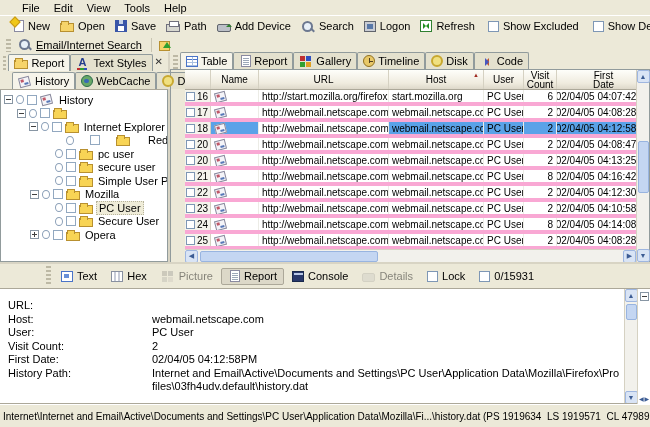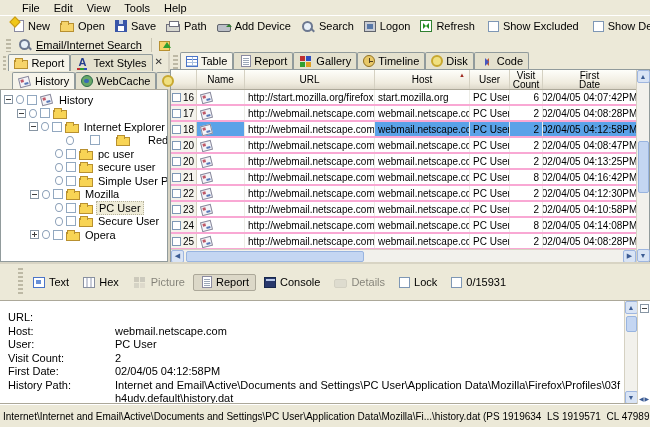--- a/index.html
+++ b/index.html
@@ -112,32 +112,32 @@
   .expander-none .exp{visibility:hidden;}
   .oval{width:8px;height:9px;border:1px solid #8CA0B8;border-radius:50%;background:#fff;flex:none;}
   .tcb{width:10px;height:10px;border:1px solid #92A8C0;background:#fff;flex:none;}
   .tlabel{padding:0 2px;}
   .tnode.selected .tlabel{background:#EFECD8;border:1px dotted #B8B49C;}
 
   
   .rpanel{flex:1;display:flex;flex-direction:column;min-width:0;}
   .rtabs{height:17px;display:flex;align-items:flex-end;background:#ECE9D8;padding-left:1px;}
   .grid-wrap{flex:1;display:flex;min-height:0;border:1px solid #919B9C;border-bottom:none;}
-  .grid{flex:1;display:flex;flex-direction:column;min-width:0;background:#fff;}
+  .grid{flex:1;display:flex;flex-direction:column;min-width:0;background:#fff;margin-left:14px;}
   .ghead{display:flex;height:20px;background:linear-gradient(#FEFEFA,#EFEBDE 70%,#DDD8CA);
     border-bottom:1px solid #ACA899;flex:none;}
   .hcell{border-right:1px solid #D5D1C2;display:flex;align-items:center;justify-content:center;
     font-size:10px;line-height:9px;text-align:center;white-space:pre-line;position:relative;flex:none;}
   .hblank{width:26px;}
   .key-name{width:48px;}  .key-url{width:130px;}  .key-host{width:95px;}
   .key-user{width:40px;}  .key-visits{width:33px;} .key-date{width:94px;justify-content:center;}
   .sortmark{display:none;position:absolute;top:1px;right:4px;font-size:6px;color:#9E2A20;}
   .sorted .sortmark{display:block;}
   .rows{flex:1;overflow:hidden;}
-  .grow{display:flex;height:16px;border-bottom:2px solid #f9a8d4;}
+  .grow{display:flex;height:16px;border-bottom:4px solid #f9a8d4;}
   .numcell{width:26px;background:#F4F3EC;border-right:1px solid #D5D1C2;display:flex;
     align-items:center;gap:2px;padding-left:1px;font-size:10px;flex:none;}
   .numcell .cb{width:9px;height:9px;}
   .cell{border-right:1px solid #ECECE6;font-size:10px;display:flex;align-items:center;
     padding:0 3px;overflow:hidden;white-space:nowrap;flex:none;}
   .cell.c-visits{justify-content:flex-end;}
   .grow.selected .cell{background:#5AA2E8;}
   .grow.selected .cell.c-url{background:#fff;}
 
   
@@ -145,26 +145,26 @@
     flex-direction:column;align-items:center;flex:none;}
   .sbtn{width:13px;height:13px;background:#D9E4F5;border:1px solid #9EB6E0;border-radius:2px;
     color:#3C5C94;font-size:7px;display:flex;align-items:center;justify-content:center;flex:none;}
   .vthumb{width:11px;height:52px;background:#C4D6F2;border:1px solid #98B4E0;border-radius:2px;margin-top:58px;}
   .hscroll{height:13px;background:#F2F1EC;border-top:1px solid #D5D1C2;display:flex;align-items:center;flex:none;}
   .hthumb{width:178px;height:11px;background:#C4D6F2;border:1px solid #98B4E0;border-radius:2px;margin-left:2px;}
   .hspacer{flex:1;}
 
   
   .bpanel{height:142px;display:flex;flex-direction:column;border-top:2px solid #D8D4C4;}
-  .btabs{height:36px;display:flex;align-items:center;gap:2px;background:#ECE9D8;padding-left:16px;}
+  .btabs{height:24px;display:flex;align-items:center;gap:2px;background:#ECE9D8;padding-left:0;margin-left:44px;}
   .btab{display:flex;align-items:center;gap:4px;padding:1px 6px;height:17px;white-space:nowrap;}
   .btab.active{border:1px solid #ACA899;background:#DCD8C8;border-radius:2px;}
   .bcontent{flex:1;display:flex;min-height:0;border-top:1px solid #ACA899;background:#fff;}
   .report{flex:1;padding:10px 4px 4px 8px;overflow:hidden;}
-  .rfield{display:flex;line-height:13.5px;}
+  .rfield{display:flex;line-height:13.5px;gap:37px;}
   .rlabel{width:107px;flex:none;}
   .rvalue{flex:1;word-break:break-all;}
   .edgestrip{width:13px;background:#fff;border-left:1px solid #D5D1C2;position:relative;flex:none;}
   .mini-exp{position:absolute;top:3px;left:2px;width:9px;height:9px;border:1px solid #8896A4;background:#fff;}
   .mini-exp::before{content:"";position:absolute;left:1px;right:1px;top:3px;height:1px;background:#404040;}
   .mini-arrows{position:absolute;bottom:2px;left:1px;font-size:6px;color:#3C5C94;letter-spacing:1px;}
 
   
   .statusbar{flex:1;display:flex;align-items:center;background:#ECE9D8;
     border-top:1px solid #FFFFFF;box-shadow:0 -1px 0 #ACA899;

